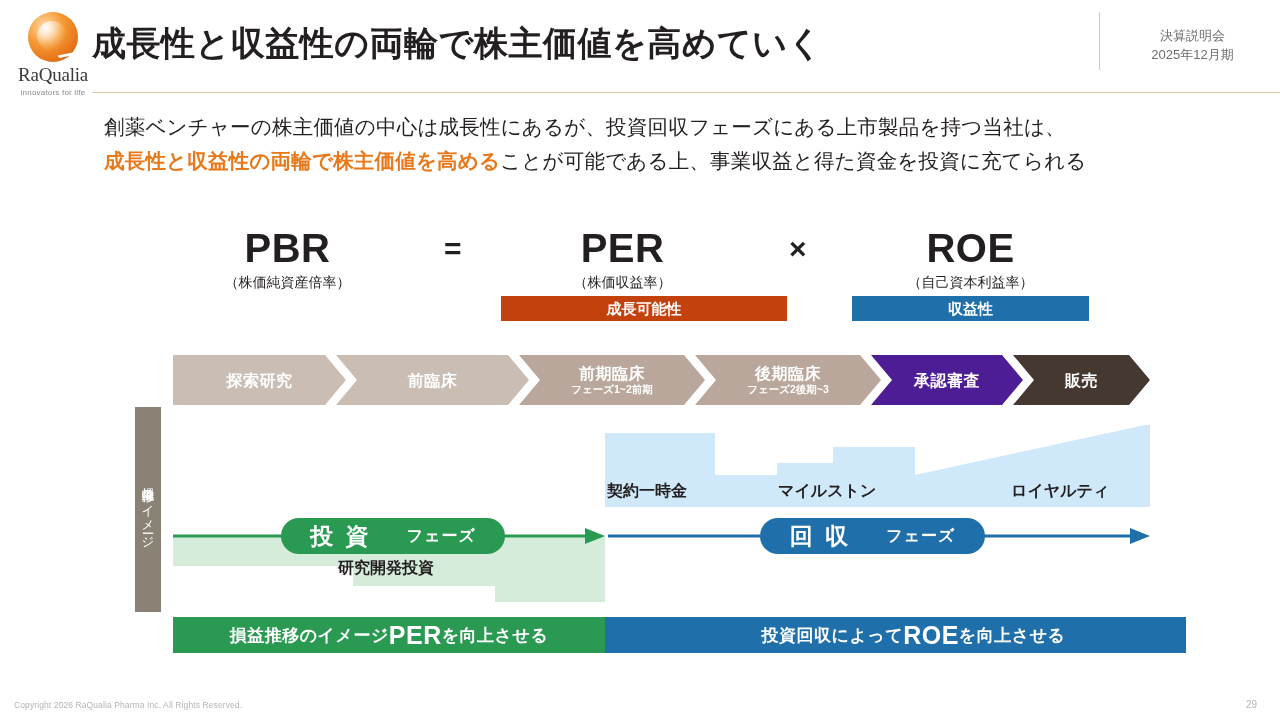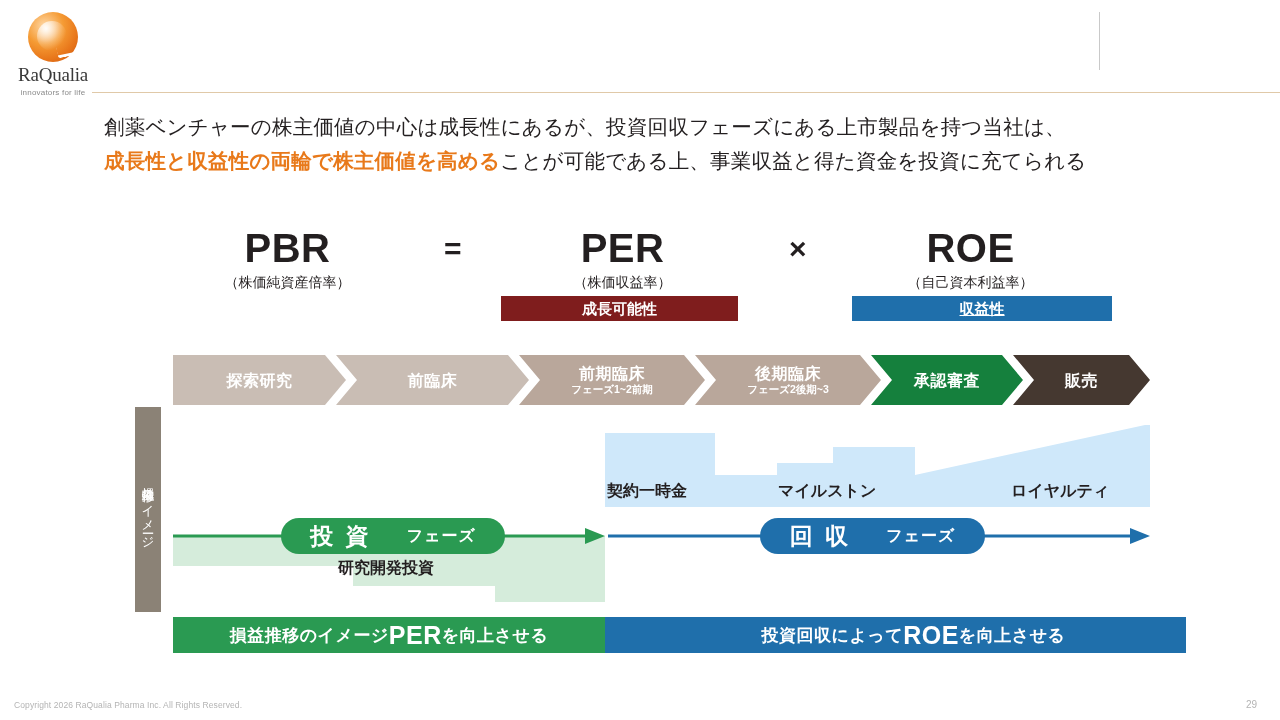--- a/index.html
+++ b/index.html
@@ -280,22 +280,27 @@
 <div id="slide">
 
   <div class="logo-wrap">
     <div class="logo-orb">
       <div class="logo-swoosh"></div>
     </div>
     <div class="logo-name">RaQualia</div>
     <div class="logo-tag">innovators for life</div>
   </div>
 
+  <div class="slide-title">成長性と収益性の両輪で株主価値を高めていく</div>
 
   <div class="header-sep"></div>
+  <div class="header-meta">
+    <div>決算説明会</div>
+    <div>2025年12月期</div>
+  </div>
   <div class="header-rule"></div>
 
   <div class="lead">
     <div>創薬ベンチャーの株主価値の中心は成長性にあるが、投資回収フェーズにある上市製品を持つ当社は、</div>
     <div>
       <span class="hl">成長性と収益性の両輪で株主価値を高める</span><span>ことが可能である上、事業収益と得た資金を投資に充てられる</span>
     </div>
   </div>
 
   <div class="formula-term" style="left:205px; top:225px; width:165px;">
@@ -310,22 +315,22 @@
     <div class="sub">（株価収益率）</div>
   </div>
 
   <div class="formula-op" style="left:789px; top:232px;">×</div>
 
   <div class="formula-term" style="left:888px; top:225px; width:165px;">
     <div class="big">ROE</div>
     <div class="sub">（自己資本利益率）</div>
   </div>
 
-  <div class="tag-band" style="left:501px; top:296px; width:237px; background:#7f1d1d;">成長可能性</div>
-  <div class="tag-band" style="left:852px; top:296px; width:260px; background:#1f6fab;text-decoration:underline;">収益性</div>
+  <div class="tag-band" style="left:501px; top:296px; width:286px; background:#c2410c;">成長可能性</div>
+  <div class="tag-band" style="left:852px; top:296px; width:237px; background:#1f6fab;">収益性</div>
 
   <div class="stage" style="left:173px; width:173px; background:#c9bdb4;
        clip-path: polygon(0 0, 152px 0, 173px 50%, 152px 100%, 0 100%);">
     <div class="s-main">探索研究</div>
   </div>
 
   <div class="stage" style="left:336px; width:193px; background:#c9bdb4;
        clip-path: polygon(0 0, 172px 0, 193px 50%, 172px 100%, 0 100%, 21px 50%);">
     <div class="s-main">前臨床</div>
   </div>
@@ -335,21 +340,21 @@
     <div class="s-main">前期臨床</div>
     <div class="s-sub">フェーズ1~2前期</div>
   </div>
 
   <div class="stage" style="left:695px; width:186px; background:#b9a79b;
        clip-path: polygon(0 0, 165px 0, 186px 50%, 165px 100%, 0 100%, 21px 50%);">
     <div class="s-main">後期臨床</div>
     <div class="s-sub">フェーズ2後期~3</div>
   </div>
 
-  <div class="stage" style="left:871px; width:152px; background:#15803d;
+  <div class="stage" style="left:871px; width:152px; background:#4c1d95;
        clip-path: polygon(0 0, 131px 0, 152px 50%, 131px 100%, 0 100%, 21px 50%);">
     <div class="s-main">承認審査</div>
   </div>
 
   <div class="stage" style="left:1013px; width:137px; background:#453830;
        clip-path: polygon(0 0, 116px 0, 137px 50%, 116px 100%, 0 100%, 21px 50%); text-align: right;">
     <div class="s-main">販売</div>
   </div>
 
   <div class="axis-label">損益推移のイメージ</div>

